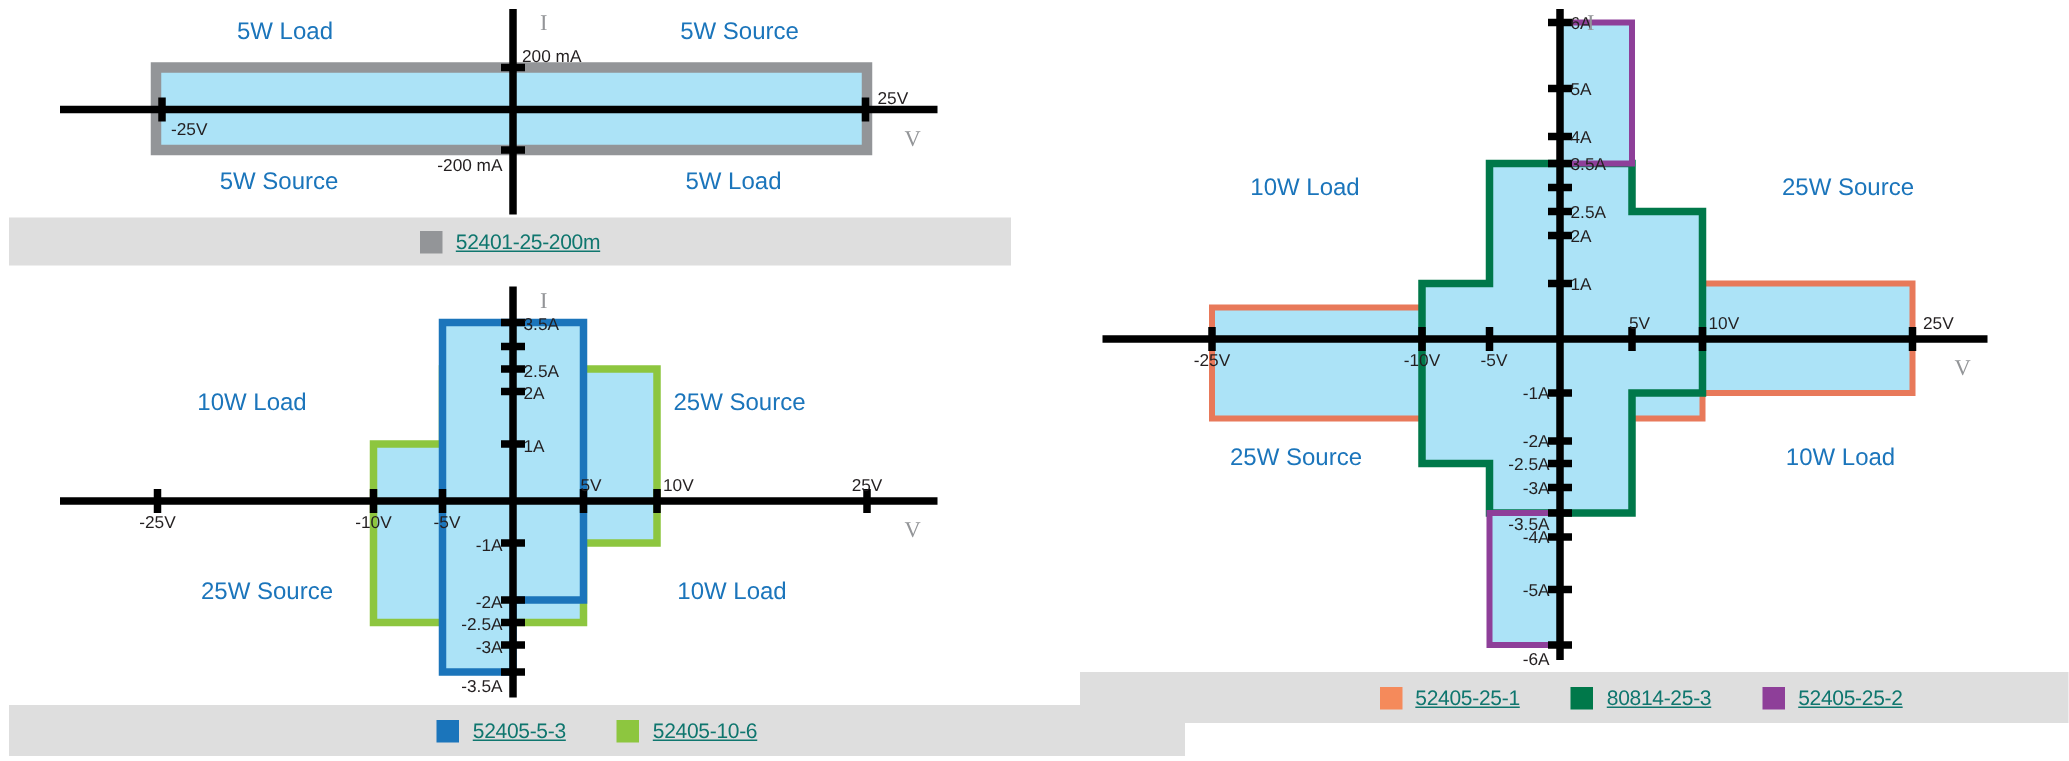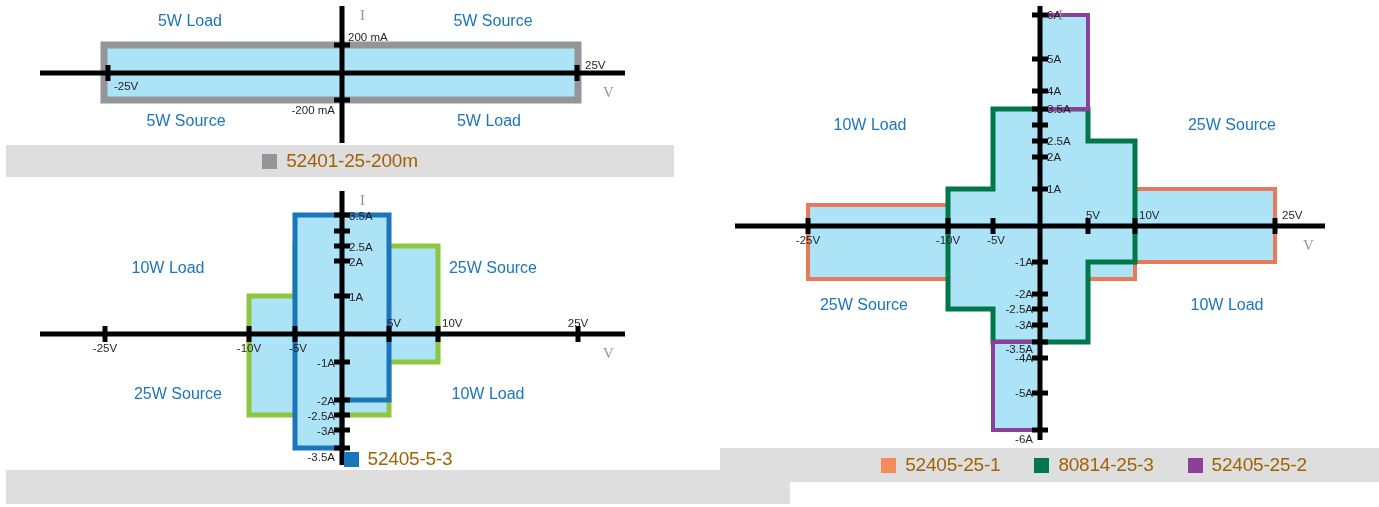--- a/index.html
+++ b/index.html
@@ -14,21 +14,21 @@
 
   .chart-block{position:relative;}
   .legend-bar{
     background:#dedede;
     display:flex;align-items:center;justify-content:center;
     gap:34px;
   }
   .legend-item{display:flex;align-items:center;gap:9px;}
   .legend-swatch{width:15px;height:15px;display:block;}
   .legend-label{
-    font-size:19px;color:#a16207;letter-spacing:-0.2px;white-space:nowrap;
+    font-size:14px;color:#0f766e;letter-spacing:-0.2px;white-space:nowrap;text-decoration:underline;
   }
   svg{display:block;}
   text{font-family:"Liberation Sans", sans-serif;}
   .q-label{fill:#1b75bb;font-size:16px;}
   .tick-label{fill:#231f20;font-size:11.5px;}
   .axis-letter{fill:#939598;font-size:15px;font-family:"Liberation Serif",serif;}
 </style>
 </head>
 <body>
 
@@ -105,21 +105,21 @@
         <text x="335" y="250" text-anchor="end" class="tick-label">-3A</text>
         <line x1="334" y1="263" x2="350" y2="263" stroke="#000" stroke-width="5"></line>
         <text x="335" y="276" text-anchor="end" class="tick-label">-3.5A</text>
         <text x="360" y="20" class="axis-letter">I</text>
         <text x="603" y="173" class="axis-letter">V</text>
         <text x="168" y="88" text-anchor="middle" class="q-label">10W Load</text>
         <text x="493" y="88" text-anchor="middle" class="q-label">25W Source</text>
         <text x="178" y="214" text-anchor="middle" class="q-label">25W Source</text>
         <text x="488" y="214" text-anchor="middle" class="q-label">10W Load</text>
       </svg>
-    <div class="legend-bar" style="width:784px;height:34px;margin-left:6px;flex-direction:column;">
+    <div class="legend-bar" style="width:784px;height:34px;margin-left:6px;">
         <div class="legend-item">
           <span class="legend-swatch" style="background: rgb(27, 117, 187);"></span>
           <span class="legend-label">52405-5-3</span>
         </div>
         <div class="legend-item">
           <span class="legend-swatch" style="background: rgb(141, 198, 63);"></span>
           <span class="legend-label">52405-10-6</span>
         </div>
       </div>
   </div>

